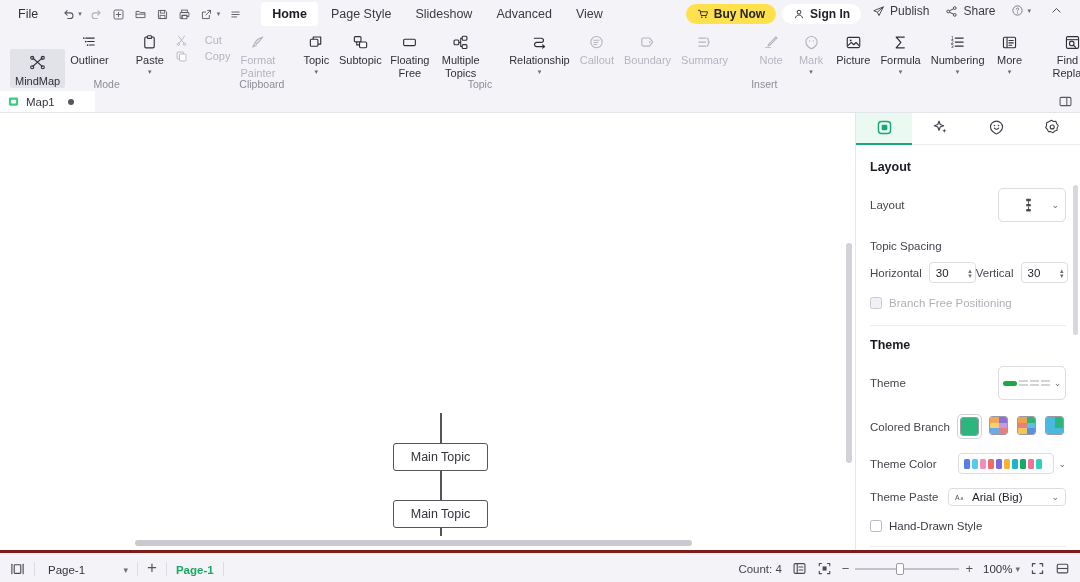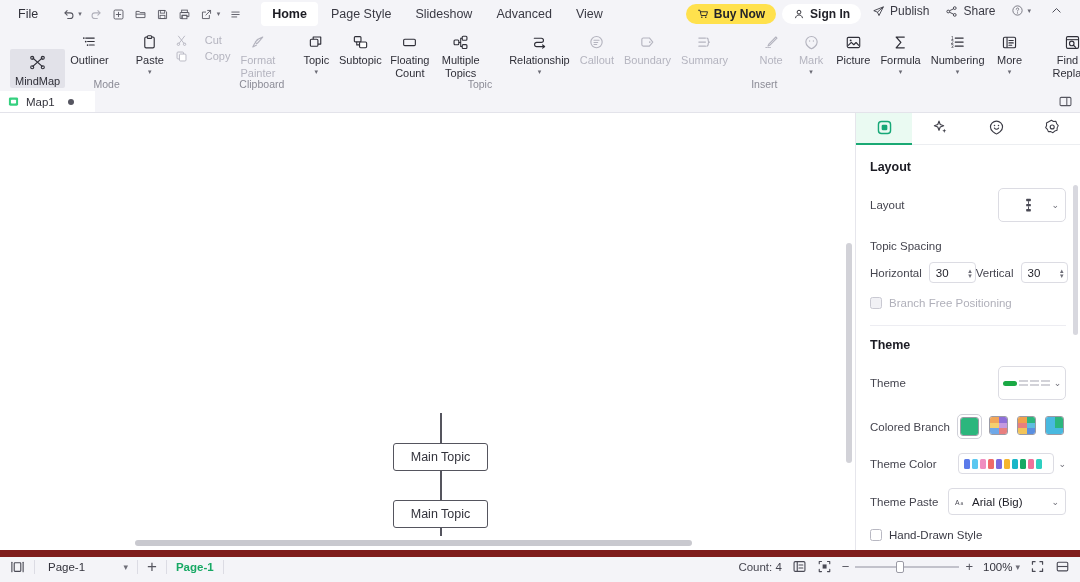--- a/index.html
+++ b/index.html
@@ -205,34 +205,34 @@
   .bopt-wrap { padding: 2px; border-radius: 5px; }
   .bopt-wrap.sel { border: 1px solid #d0d0d8; box-shadow: 0 0 0 1px #fff inset; background:#fff;}
 
   .color-strip {
     flex: 0 0 auto; width: 96px; height: 21px; border: 1px solid #dcdce3; border-radius: 4px;
     background: #fff; display: flex; align-items: center; padding: 0 5px; gap: 2px; cursor: default;
   }
   .cs-sw { width: 6px; height: 10px; border-radius: 1.5px; }
 
   .font-drop {
-    width: 118px; height: 27px; border: 1px solid #dcdce3; border-radius: 4px; background: #fff;
+    width: 118px; height: 18px; border: 1px solid #dcdce3; border-radius: 4px; background: #fff;
     display: flex; align-items: center; gap: 5px; padding: 0 6px; cursor: default;
   }
   .font-drop .fval { font-size: 11.5px; color: #23232b; flex: 1; }
 
   .panel-scroll {
     position: absolute; right: 2px; top: 40px; width: 5px; height: 150px;
     background: #d8d8df; border-radius: 3px;
   }
 
   
   .status {
-    height: 26px; background: #f4f4f8; display: flex; align-items: center;
-    padding: 0 10px; border-top: 7px solid #7f1d1d; font-size: 11.5px; color: #45454f;
+    height: 26px; background: #f4f4f8; display: flex; align-items: flex-end;
+    padding: 0 10px; border-top: 3px solid #7f1d1d; font-size: 11.5px; color: #45454f;
   }
   .st-sep { width: 1px; height: 14px; background: #dcdce4; margin: 0 9px; }
   .page-select {
     display: flex; align-items: center; justify-content: space-between;
     width: 84px; font-size: 11.5px; color: #33333c; cursor: default; padding-left: 4px;
   }
   .page-active { color: #17a864; font-weight: bold; font-size: 11.5px; }
   .status-right { margin-left: auto; display: flex; align-items: center; gap: 10px; }
   .zoom-slider { display: flex; align-items: center; gap: 6px; }
   .zs-track { width: 104px; height: 2px; background: #c2c2cb; position: relative; }
@@ -472,21 +472,21 @@
             </svg>
         </span>
         <span class="cap">Subtopic</span>
       </div>
       <div class="rbtn">
         <span class="glyph">
           <svg width="17" height="17" viewBox="0 0 18 18">
               <rect x="2.8" y="5.5" width="12.4" height="6.8" rx="1.2" fill="none" stroke="#2f2f38" stroke-width="1.2"></rect>
             </svg>
         </span>
-        <span class="cap wrap">Floating Count</span>
+        <span class="cap wrap">Floating Free</span>
       </div>
       <div class="rbtn">
         <span class="glyph">
           <svg width="17" height="17" viewBox="0 0 18 18">
               <rect x="2.2" y="6.4" width="5" height="5" rx="1" fill="none" stroke="#2f2f38" stroke-width="1.2"></rect>
               <rect x="10.8" y="2.4" width="5" height="4.2" rx="1" fill="none" stroke="#2f2f38" stroke-width="1.2"></rect>
               <rect x="10.8" y="11.2" width="5" height="4.2" rx="1" fill="none" stroke="#2f2f38" stroke-width="1.2"></rect>
               <path d="M7.2 8.9h2v-4.4h1.6M9.2 8.9v4.4h1.6" fill="none" stroke="#2f2f38" stroke-width="1.1"></path>
             </svg>
         </span>

